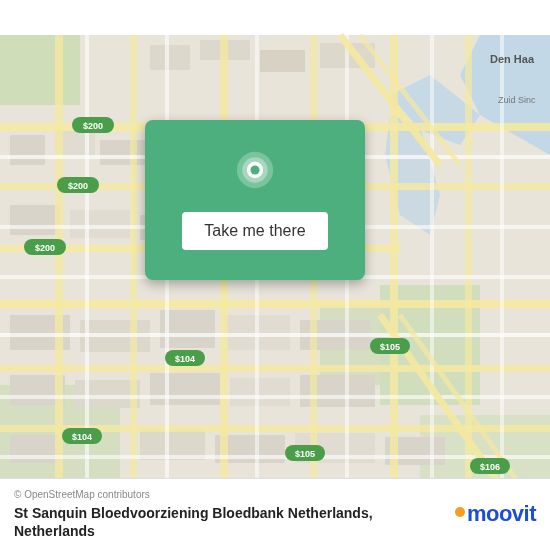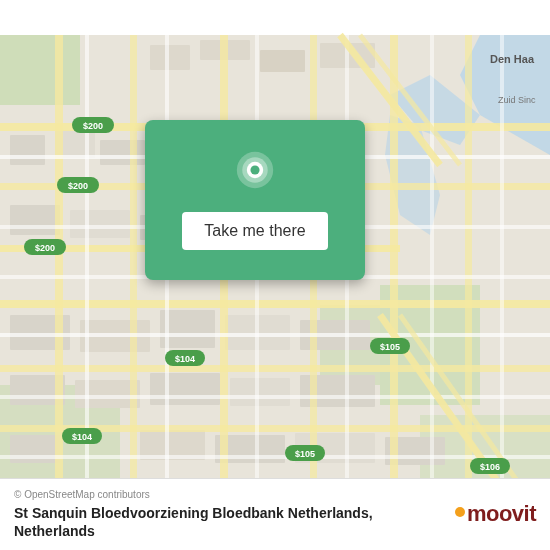--- a/index.html
+++ b/index.html
@@ -99,21 +99,21 @@
 
     #moovit-logo {
       display: flex;
       align-items: center;
       margin-left: 16px;
     }
 
     #moovit-logo-text {
       font-size: 22px;
       font-weight: 700;
-      color: #7f1d1d;
+      color: #1d4ed8;
       letter-spacing: -0.5px;
     }
 
     #moovit-logo-dot {
       width: 10px;
       height: 10px;
       background: #f4a01c;
       border-radius: 50%;
       display: inline-block;
       margin-right: 2px;

